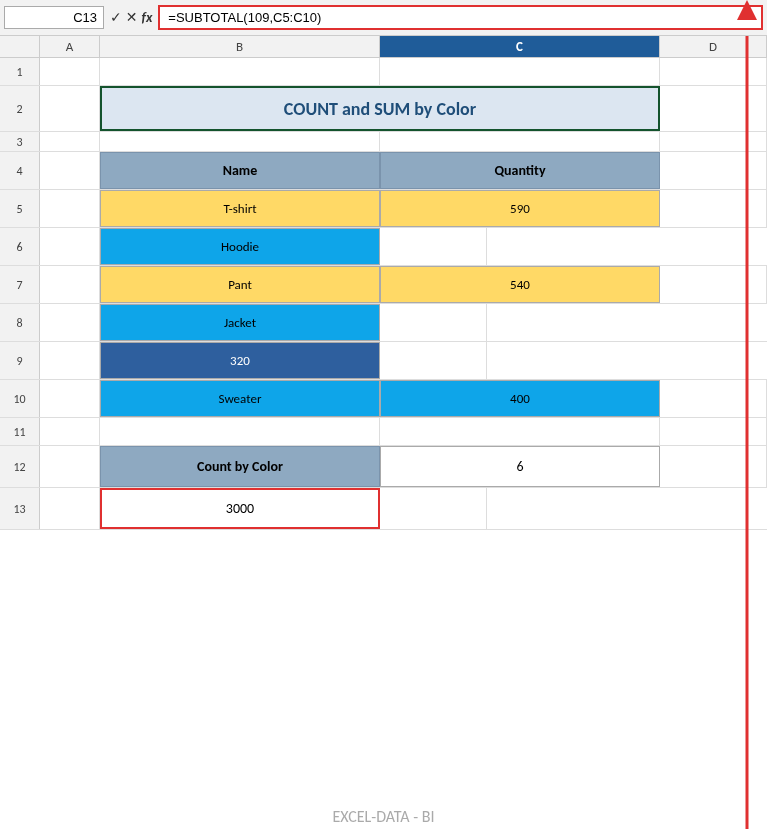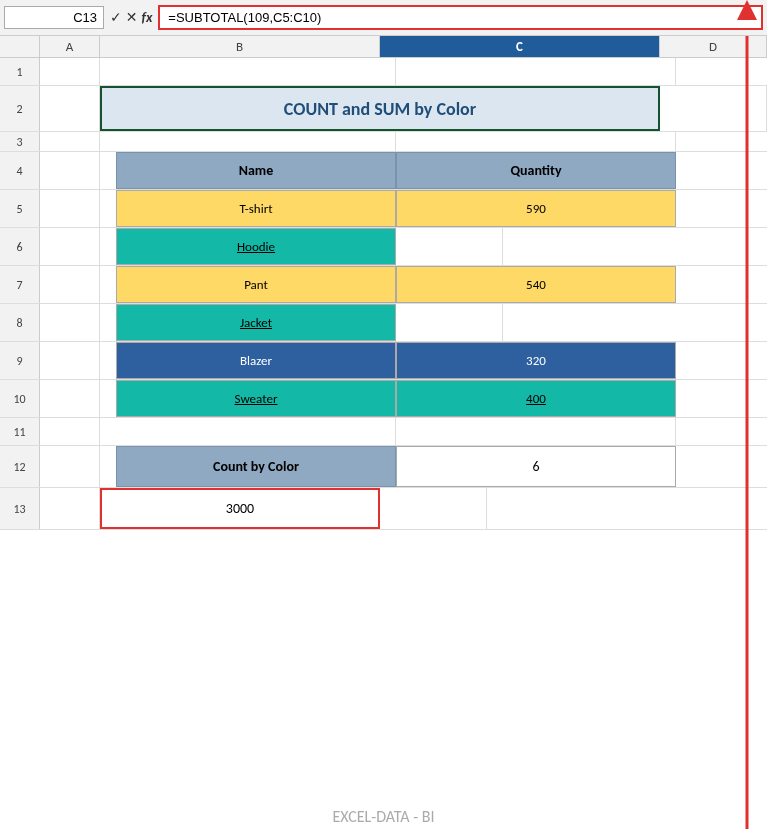--- a/index.html
+++ b/index.html
@@ -111,21 +111,21 @@
     .grid-cell {
       border-right: 1px solid #ddd;
       padding: 2px 4px;
       display: flex;
       align-items: center;
       justify-content: center;
       font-size: 13px;
       min-height: 22px;
     }
     .grid-cell.col-a { width: 60px; min-width: 60px; }
-    .grid-cell.col-b { width: 280px; min-width: 280px; margin-left: 16px; }
+    .grid-cell.col-b { width: 280px; min-width: 280px; }
     .grid-cell.col-c { width: 280px; min-width: 280px; text-align: center; }
     .grid-cell.col-d { width: 107px; min-width: 107px; }
 
     
     .row-1 { height: 28px; }
     .row-2 { height: 46px; }
     .row-3 { height: 20px; }
     .row-4 { height: 38px; }
     .row-5 { height: 38px; }
     .row-6 { height: 38px; }
@@ -153,21 +153,21 @@
     .header-cell {
       background: #8ea9c1;
       font-weight: bold;
       color: #000;
       border: 1px solid #7a93ac;
       font-size: 14px;
     }
 
     
     .yellow { background: #ffd966; }
-    .orange { background: #14b8a6; text-decoration: underline; }
+    .orange { background: #0ea5e9; }
     .blue-dark { background: #2e5f9e; color: white; }
 
     
     .data-cell {
       border: 1px solid #aaa;
     }
 
     
     .summary-header {
       background: #8ea9c1;
@@ -271,21 +271,20 @@
       <div class="grid-row row-8">
         <div class="row-header">8</div>
         <div class="grid-cell col-a"></div>
         <div class="grid-cell col-b data-cell orange">Jacket</div>
         <div class="grid-cell col-d"></div>
       </div>
 
       <div class="grid-row row-9">
         <div class="row-header">9</div>
         <div class="grid-cell col-a"></div>
-        <div class="grid-cell col-b data-cell blue-dark">Blazer</div>
         <div class="grid-cell col-c data-cell blue-dark">320</div>
         <div class="grid-cell col-d"></div>
       </div>
 
       <div class="grid-row row-10">
         <div class="row-header">10</div>
         <div class="grid-cell col-a"></div>
         <div class="grid-cell col-b data-cell orange">Sweater</div>
         <div class="grid-cell col-c data-cell orange">400</div>
         <div class="grid-cell col-d"></div>

